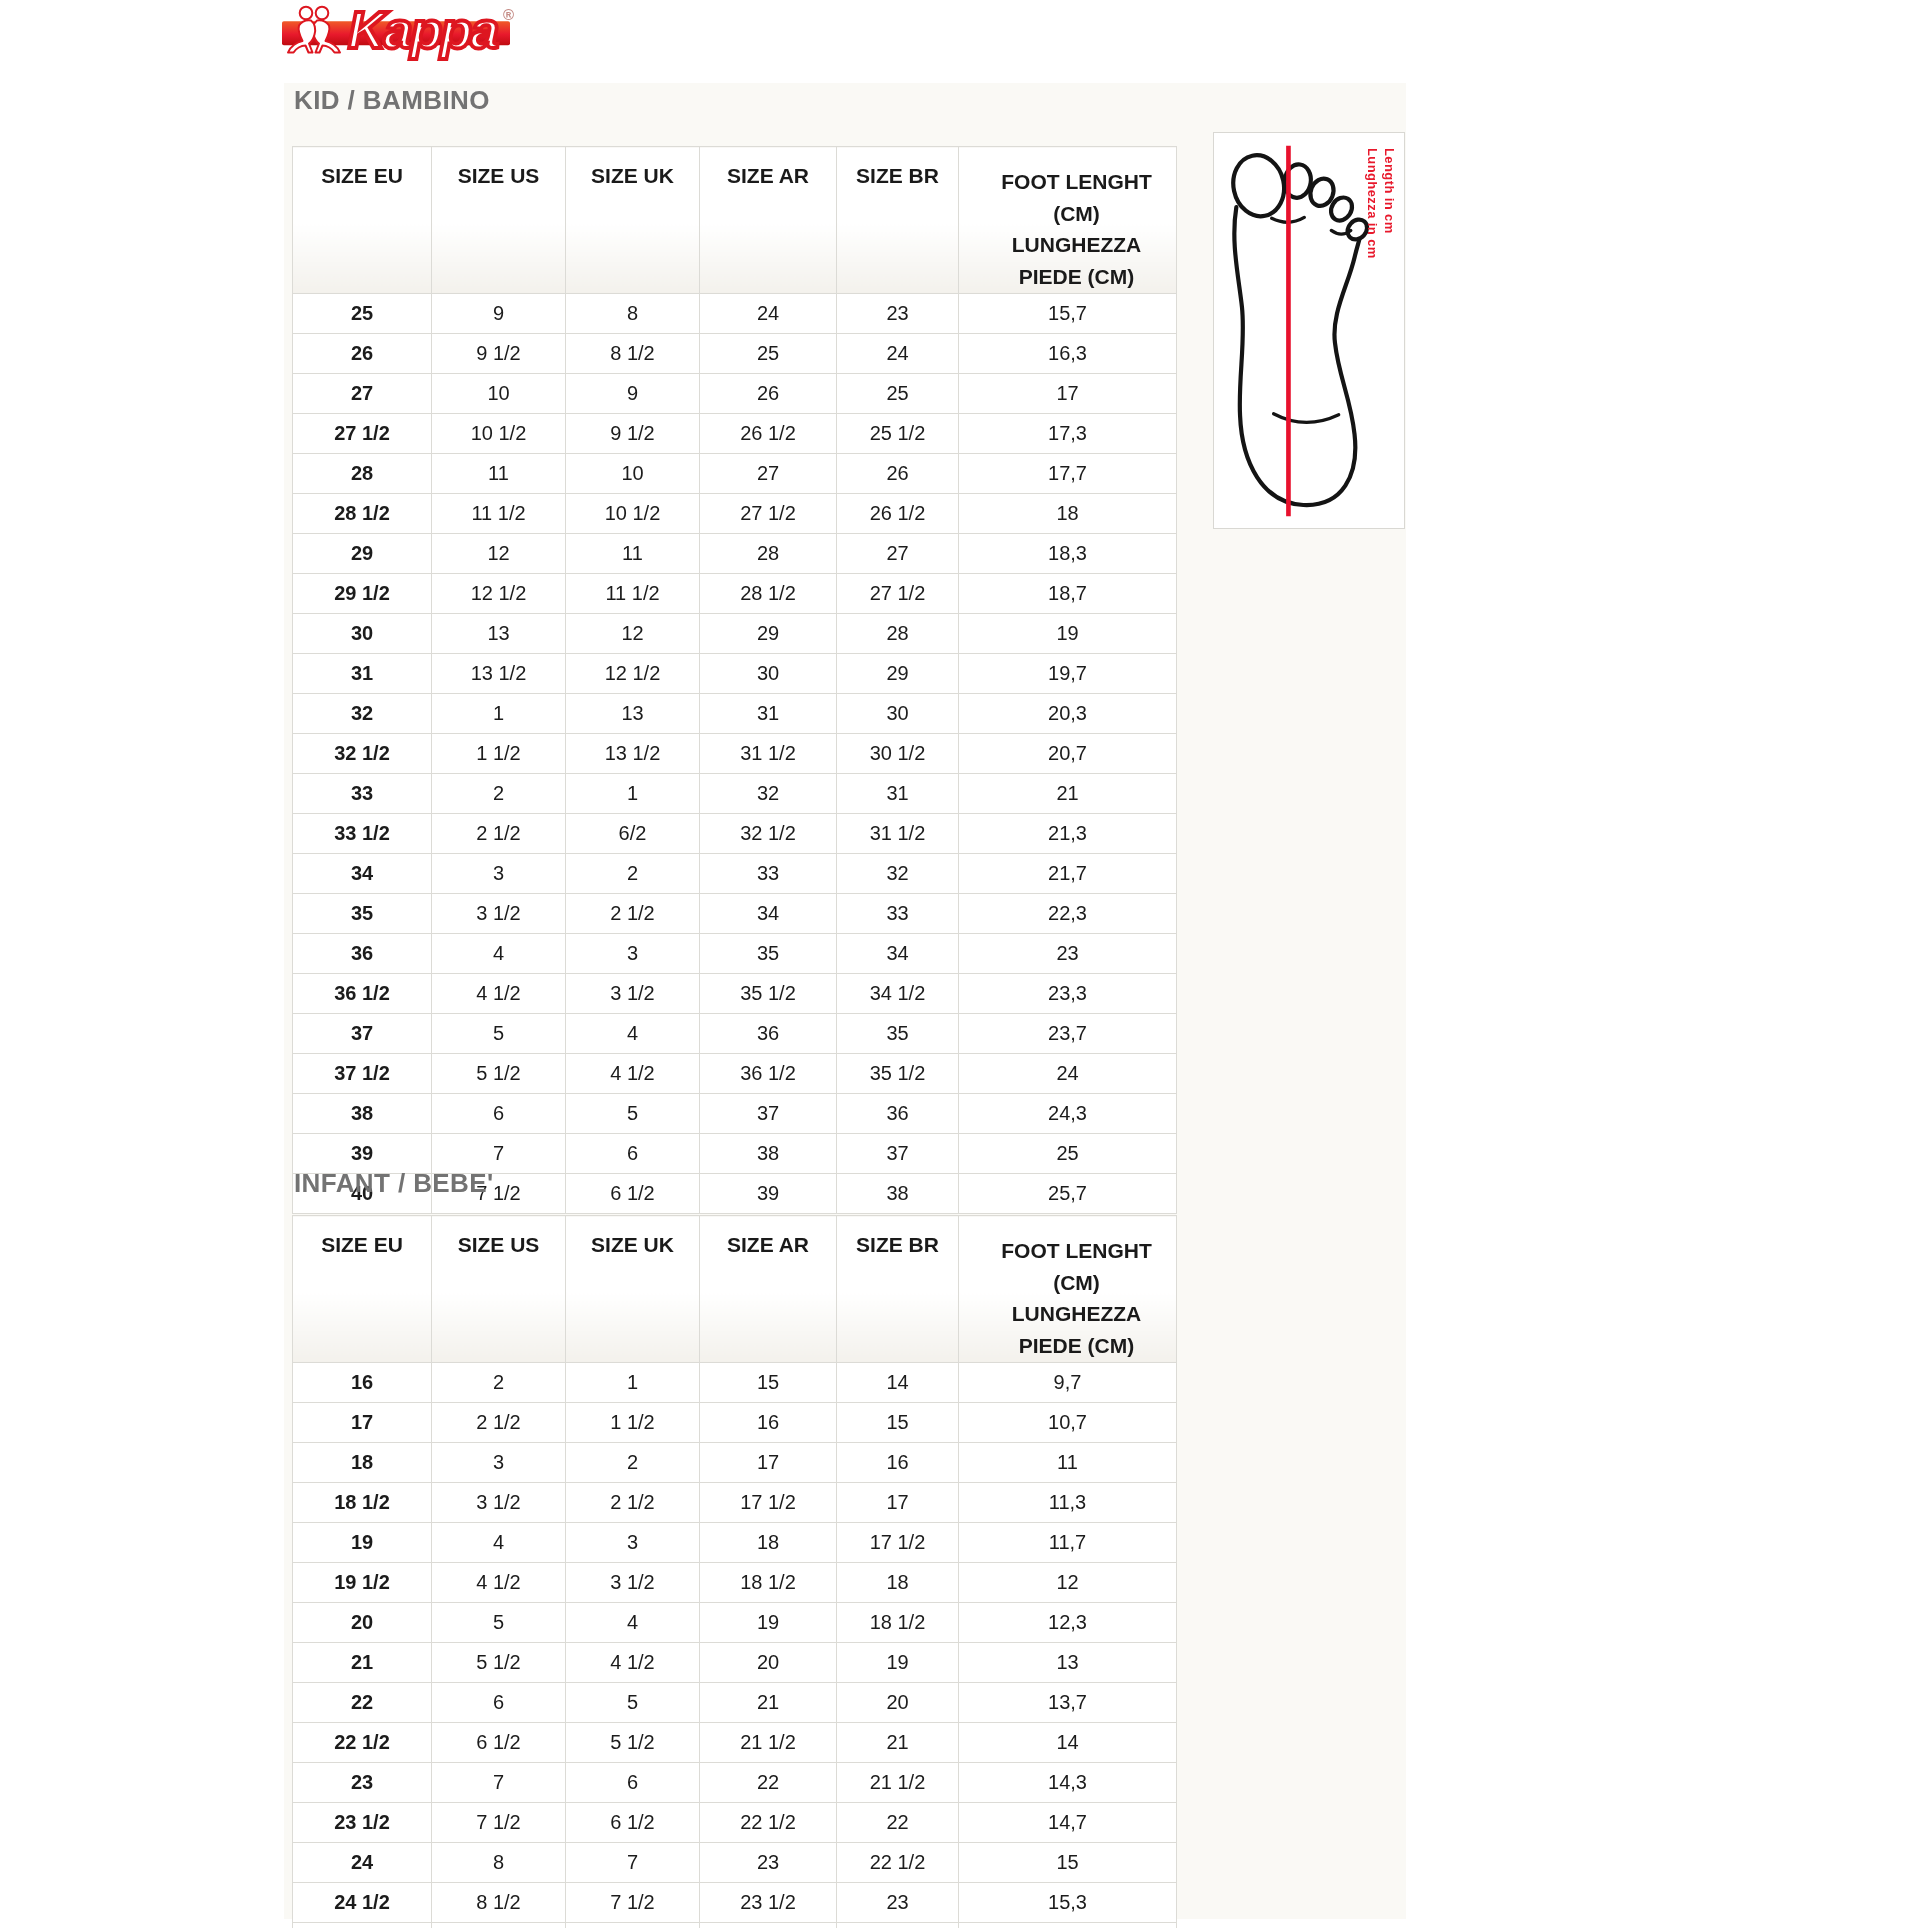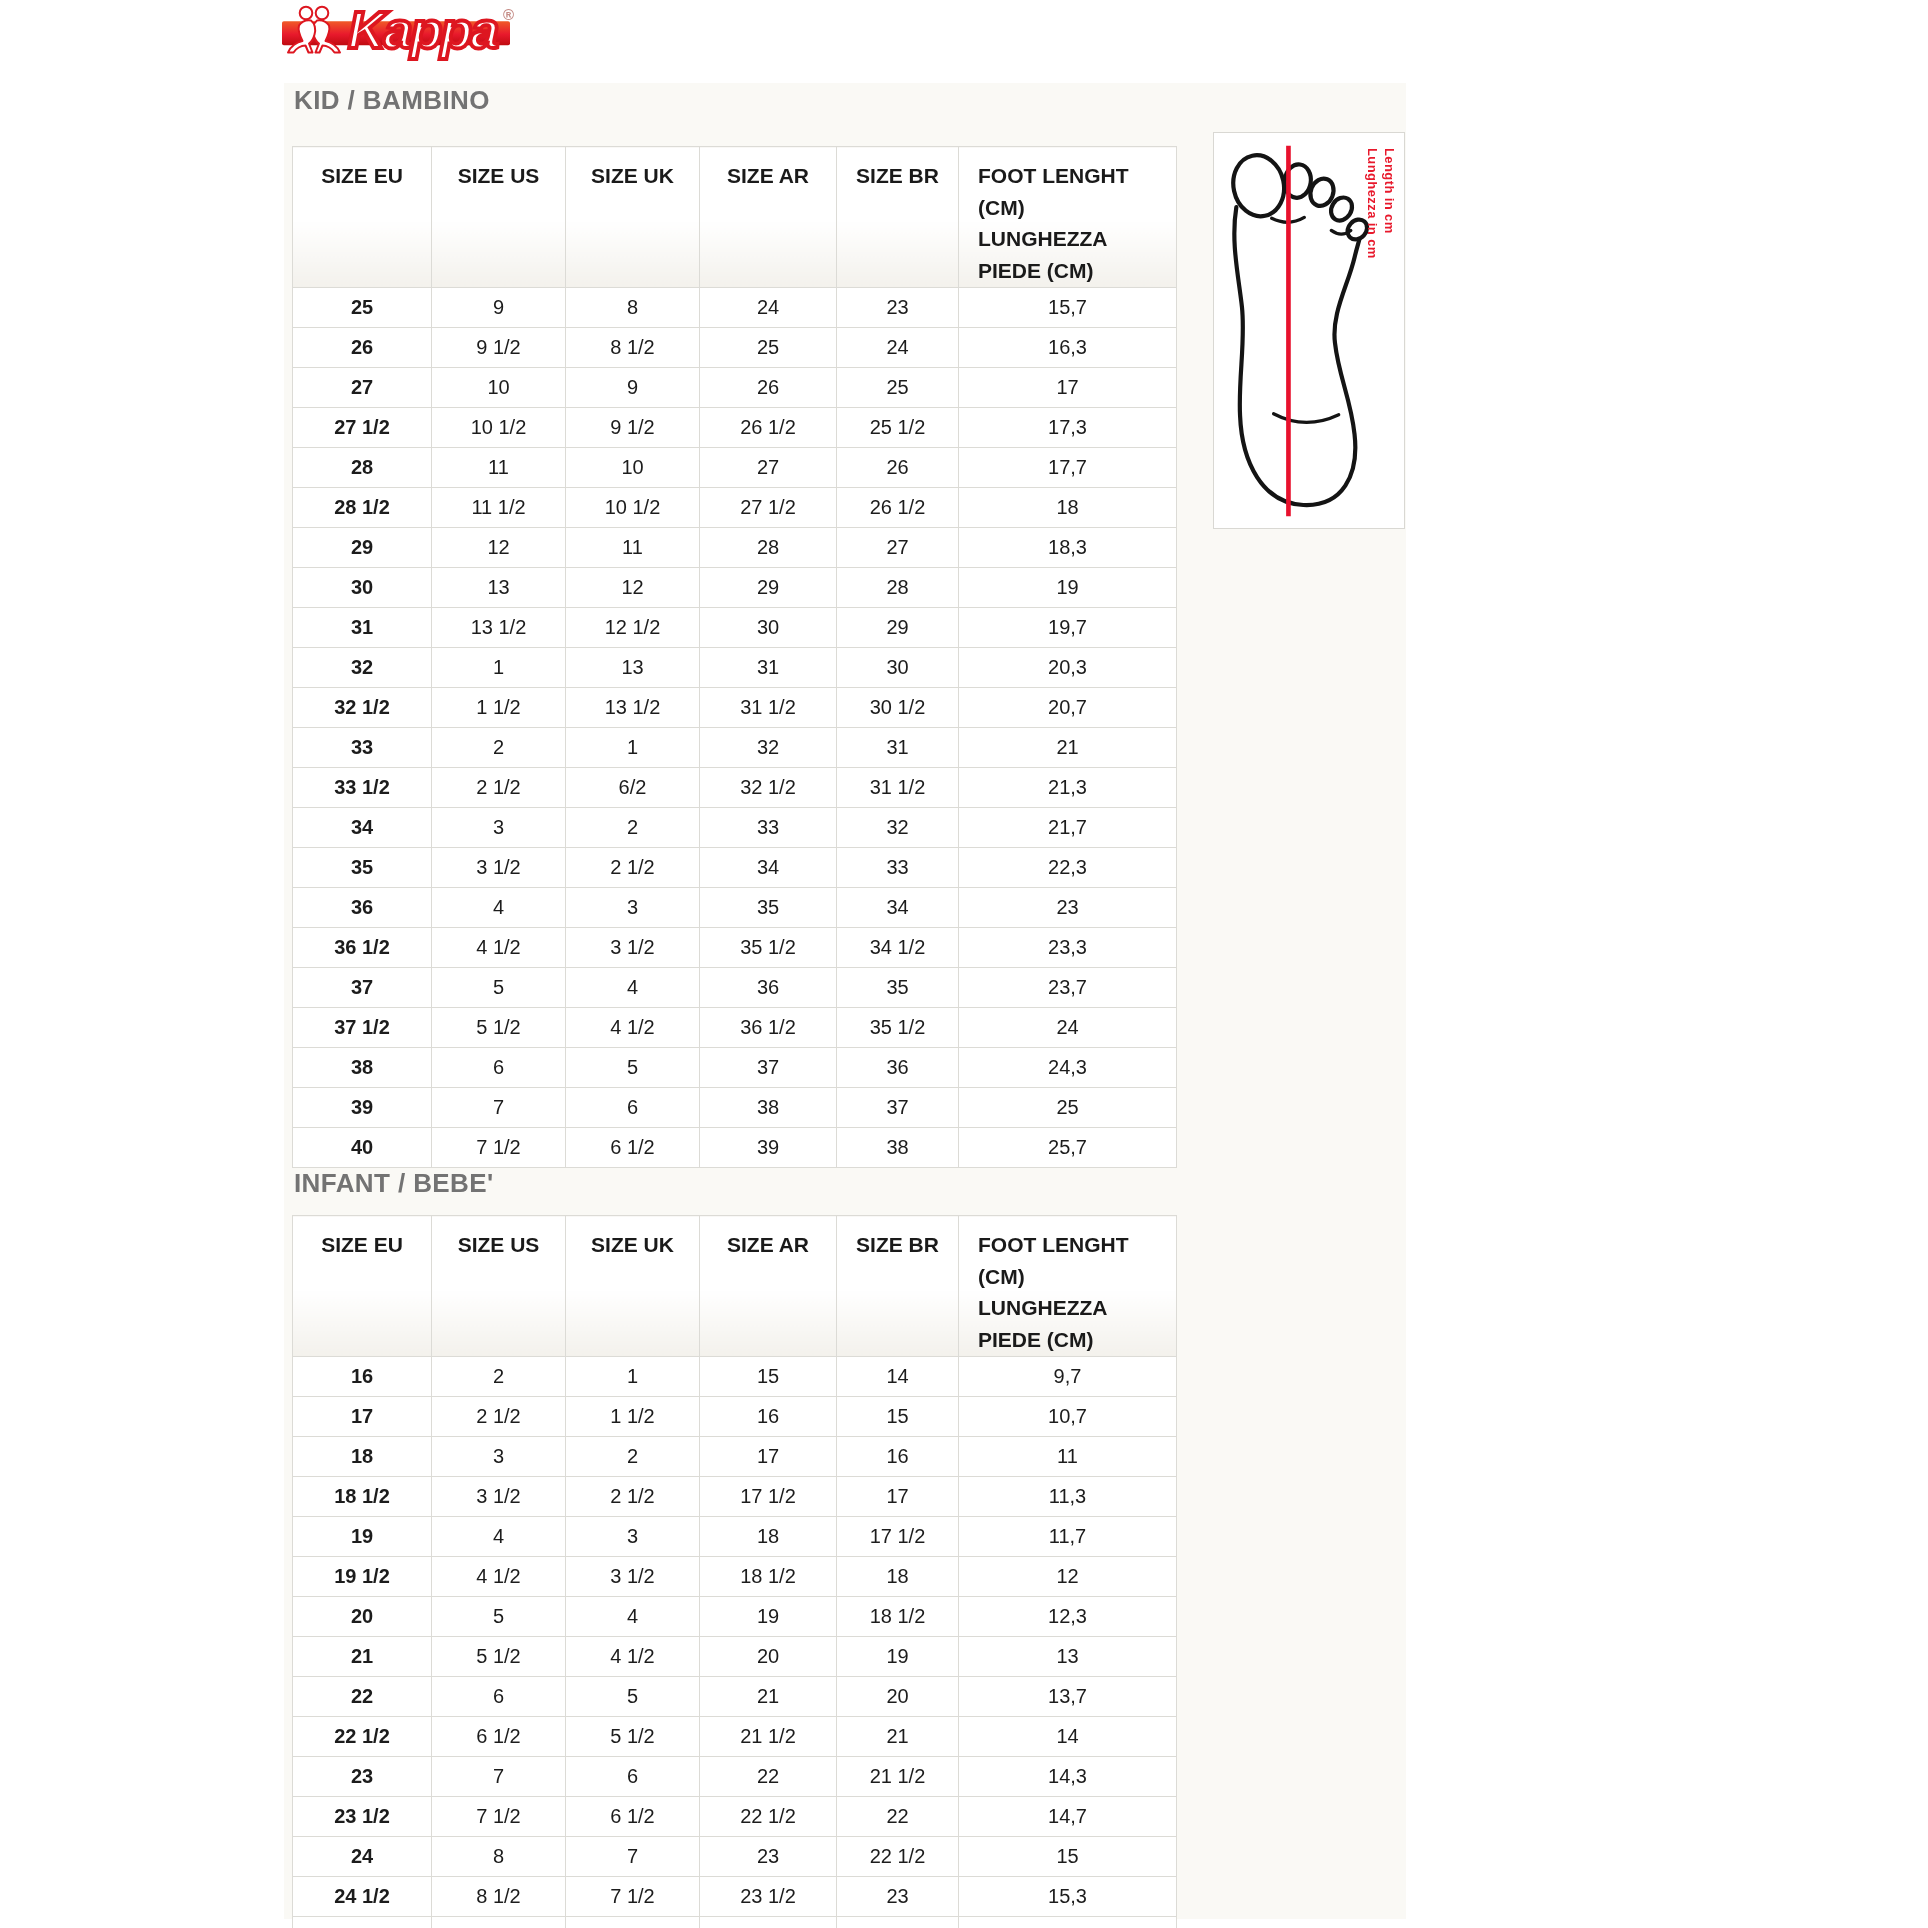--- a/index.html
+++ b/index.html
@@ -24,21 +24,21 @@
 
   
   table.size-table{position:absolute;border-collapse:collapse;background:#fff;table-layout:fixed;}
   #kid-table{left:292px;top:146px;}
   #infant-table{left:292px;top:1215px;}
   .size-table col.c1{width:139px;}.size-table col.c2{width:134px;}.size-table col.c3{width:134px;}
   .size-table col.c4{width:137px;}.size-table col.c5{width:122px;}.size-table col.c6{width:218px;}
   .size-table th,.size-table td{border:0.9px solid #dcdbd6;text-align:center;}
   .size-table th{height:53px;vertical-align:top;padding-top:17px;font-size:21px;font-weight:700;
                  background:linear-gradient(180deg,#ffffff 52%,#f3f1ec 100%);}
-  .size-table th.multiline{white-space:pre-line;text-align:left;padding-left:19px;line-height:1.5;padding-top:13px;}
+  .size-table th.multiline{white-space:pre-line;text-align:center;padding-left:19px;line-height:1.5;padding-top:19px;}
   .size-table td{height:37px;font-size:20px;font-weight:400;color:#1c1c1c;}
   .size-table td:first-child{font-weight:700;}
 
   
   .foot-box{position:absolute;left:1213px;top:132px;width:190px;height:395px;background:#ffffff;
             border:0.9px solid #d9d8d3;}
   .foot-box svg{display:block;}
   .foot-label{position:absolute;top:15px;right:7.5px;writing-mode:vertical-rl;
               font-size:13px;font-weight:700;color:#e8192c;letter-spacing:0.4px;line-height:1.3;}
 </style>
@@ -136,20 +136,28 @@
           <td>26 1/2</td>
           <td>18</td>
         </tr>
         <tr>
           <td>29</td>
           <td>12</td>
           <td>11</td>
           <td>28</td>
           <td>27</td>
           <td>18,3</td>
+        </tr>
+        <tr>
+          <td>29 1/2</td>
+          <td>12 1/2</td>
+          <td>11 1/2</td>
+          <td>28 1/2</td>
+          <td>27 1/2</td>
+          <td>18,7</td>
         </tr>
         <tr>
           <td>30</td>
           <td>13</td>
           <td>12</td>
           <td>29</td>
           <td>28</td>
           <td>19</td>
         </tr>
         <tr>

